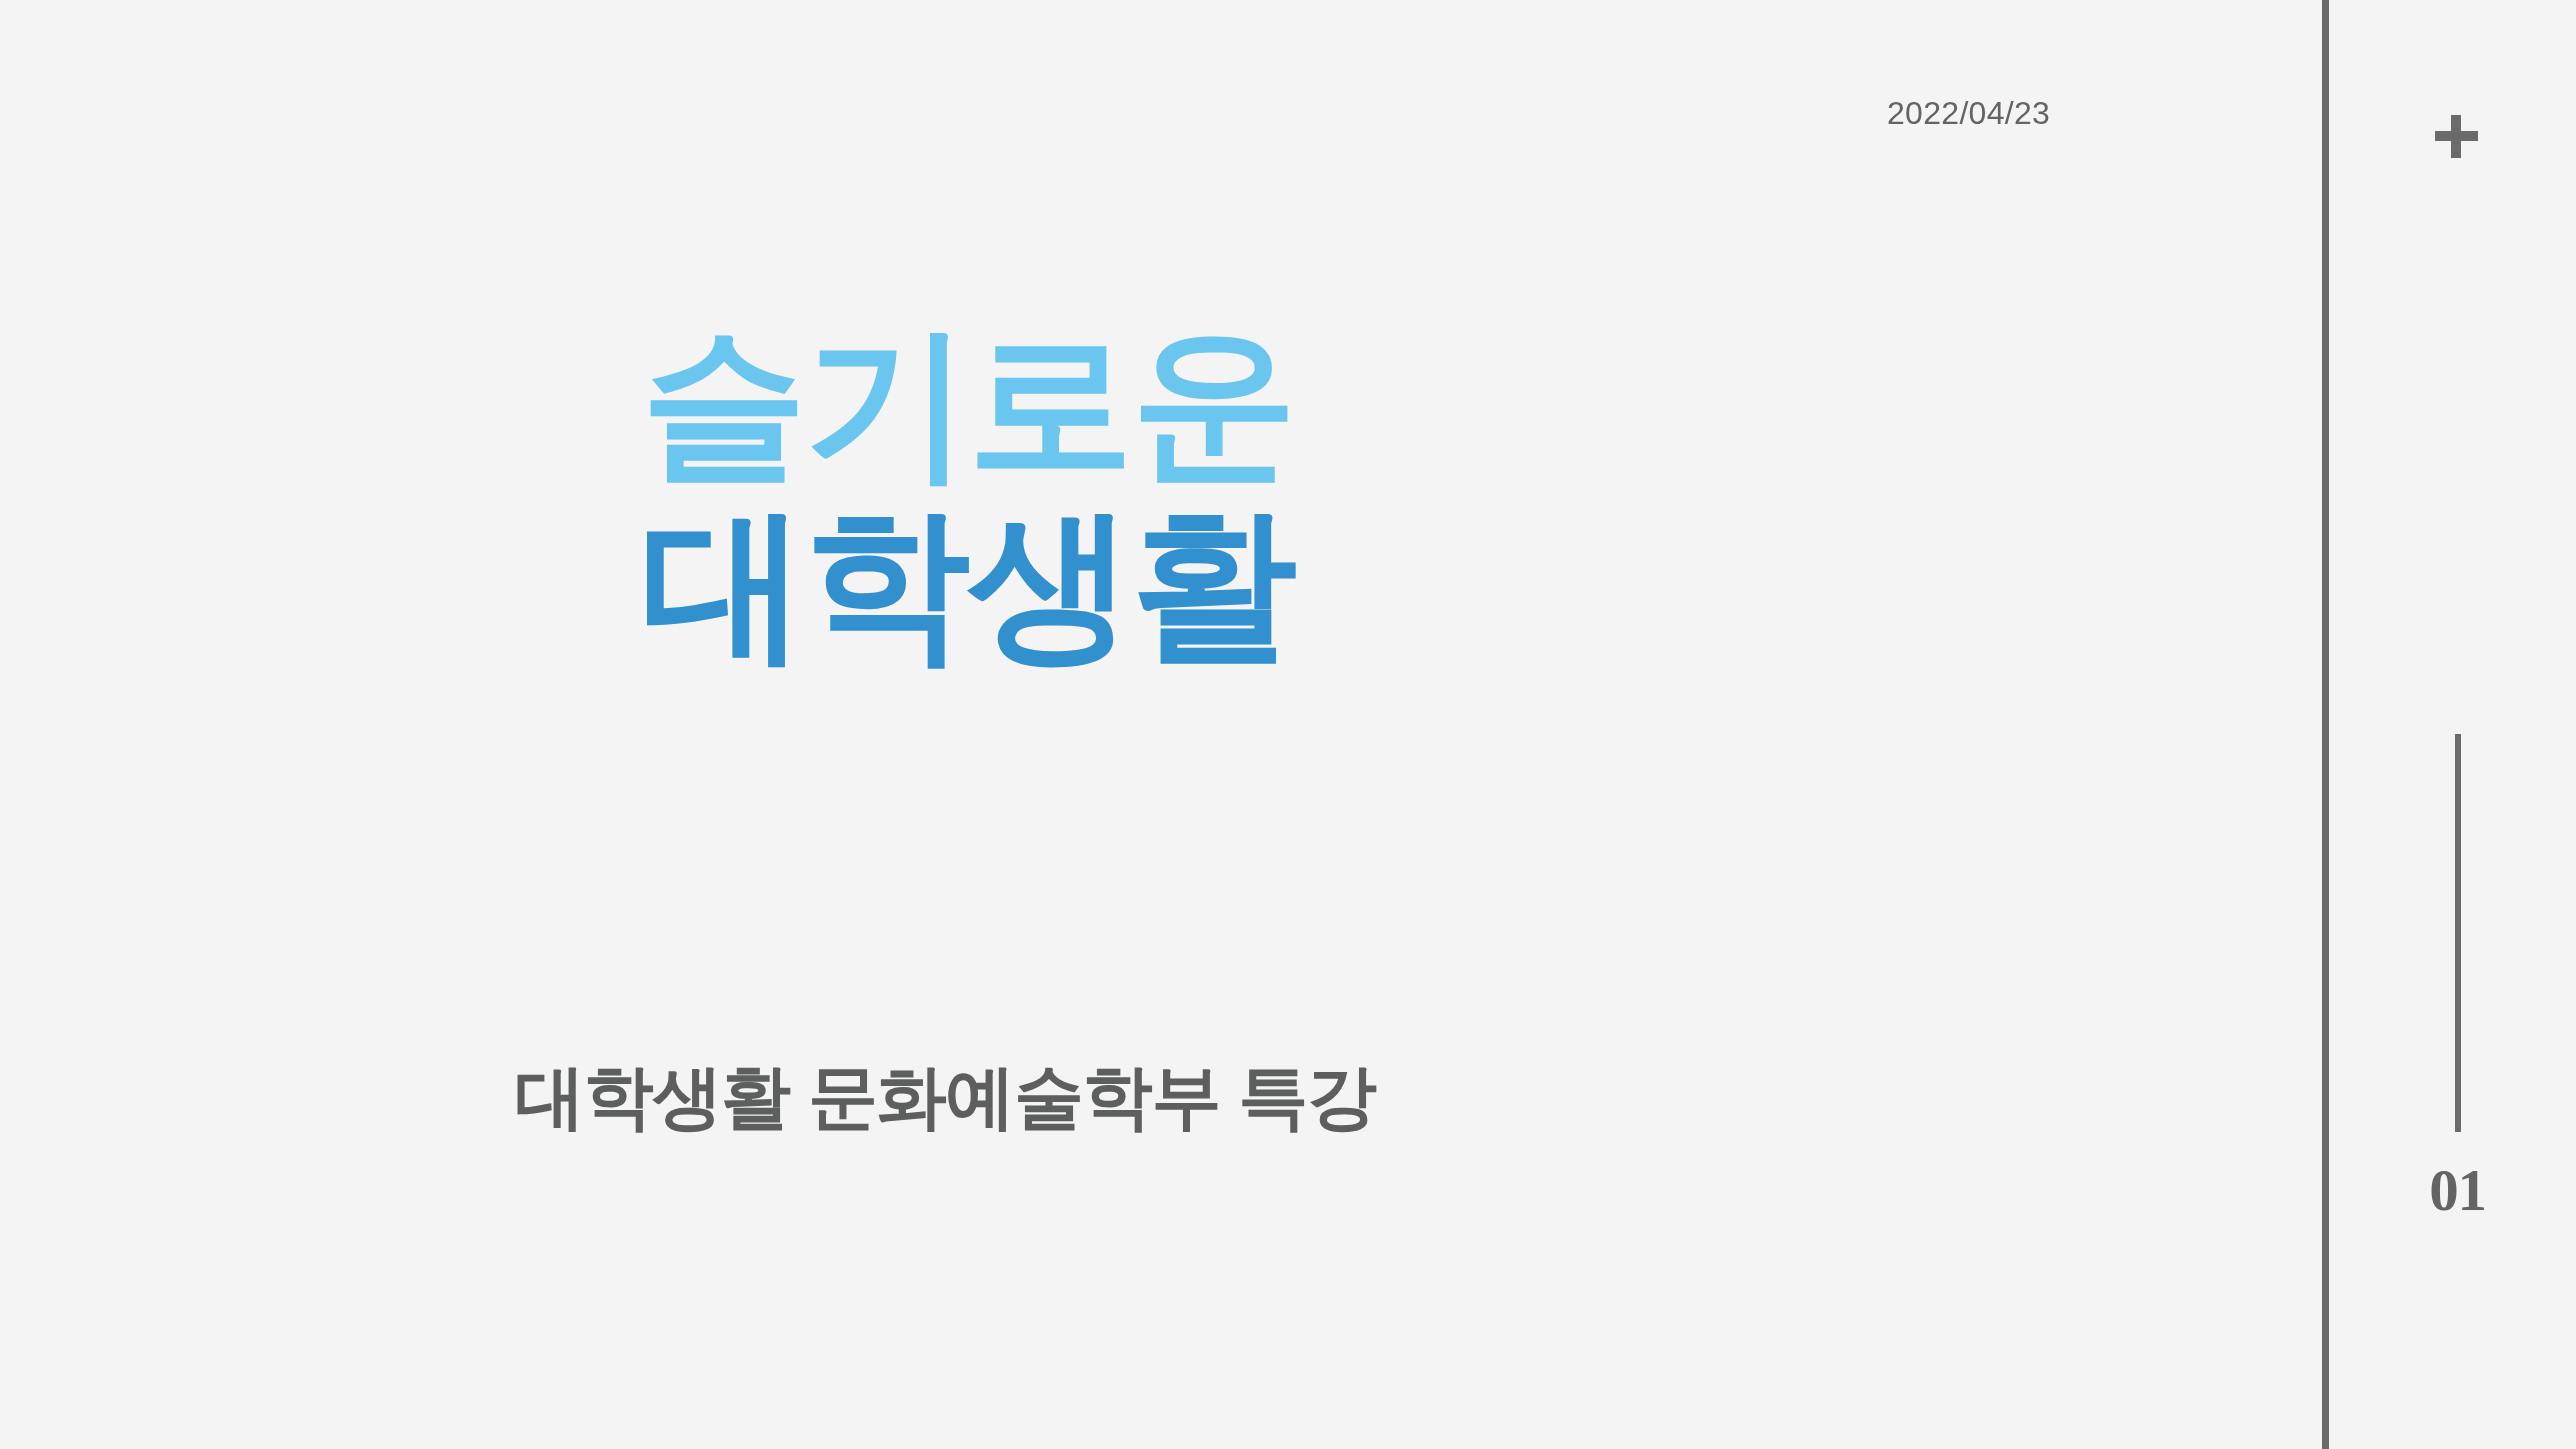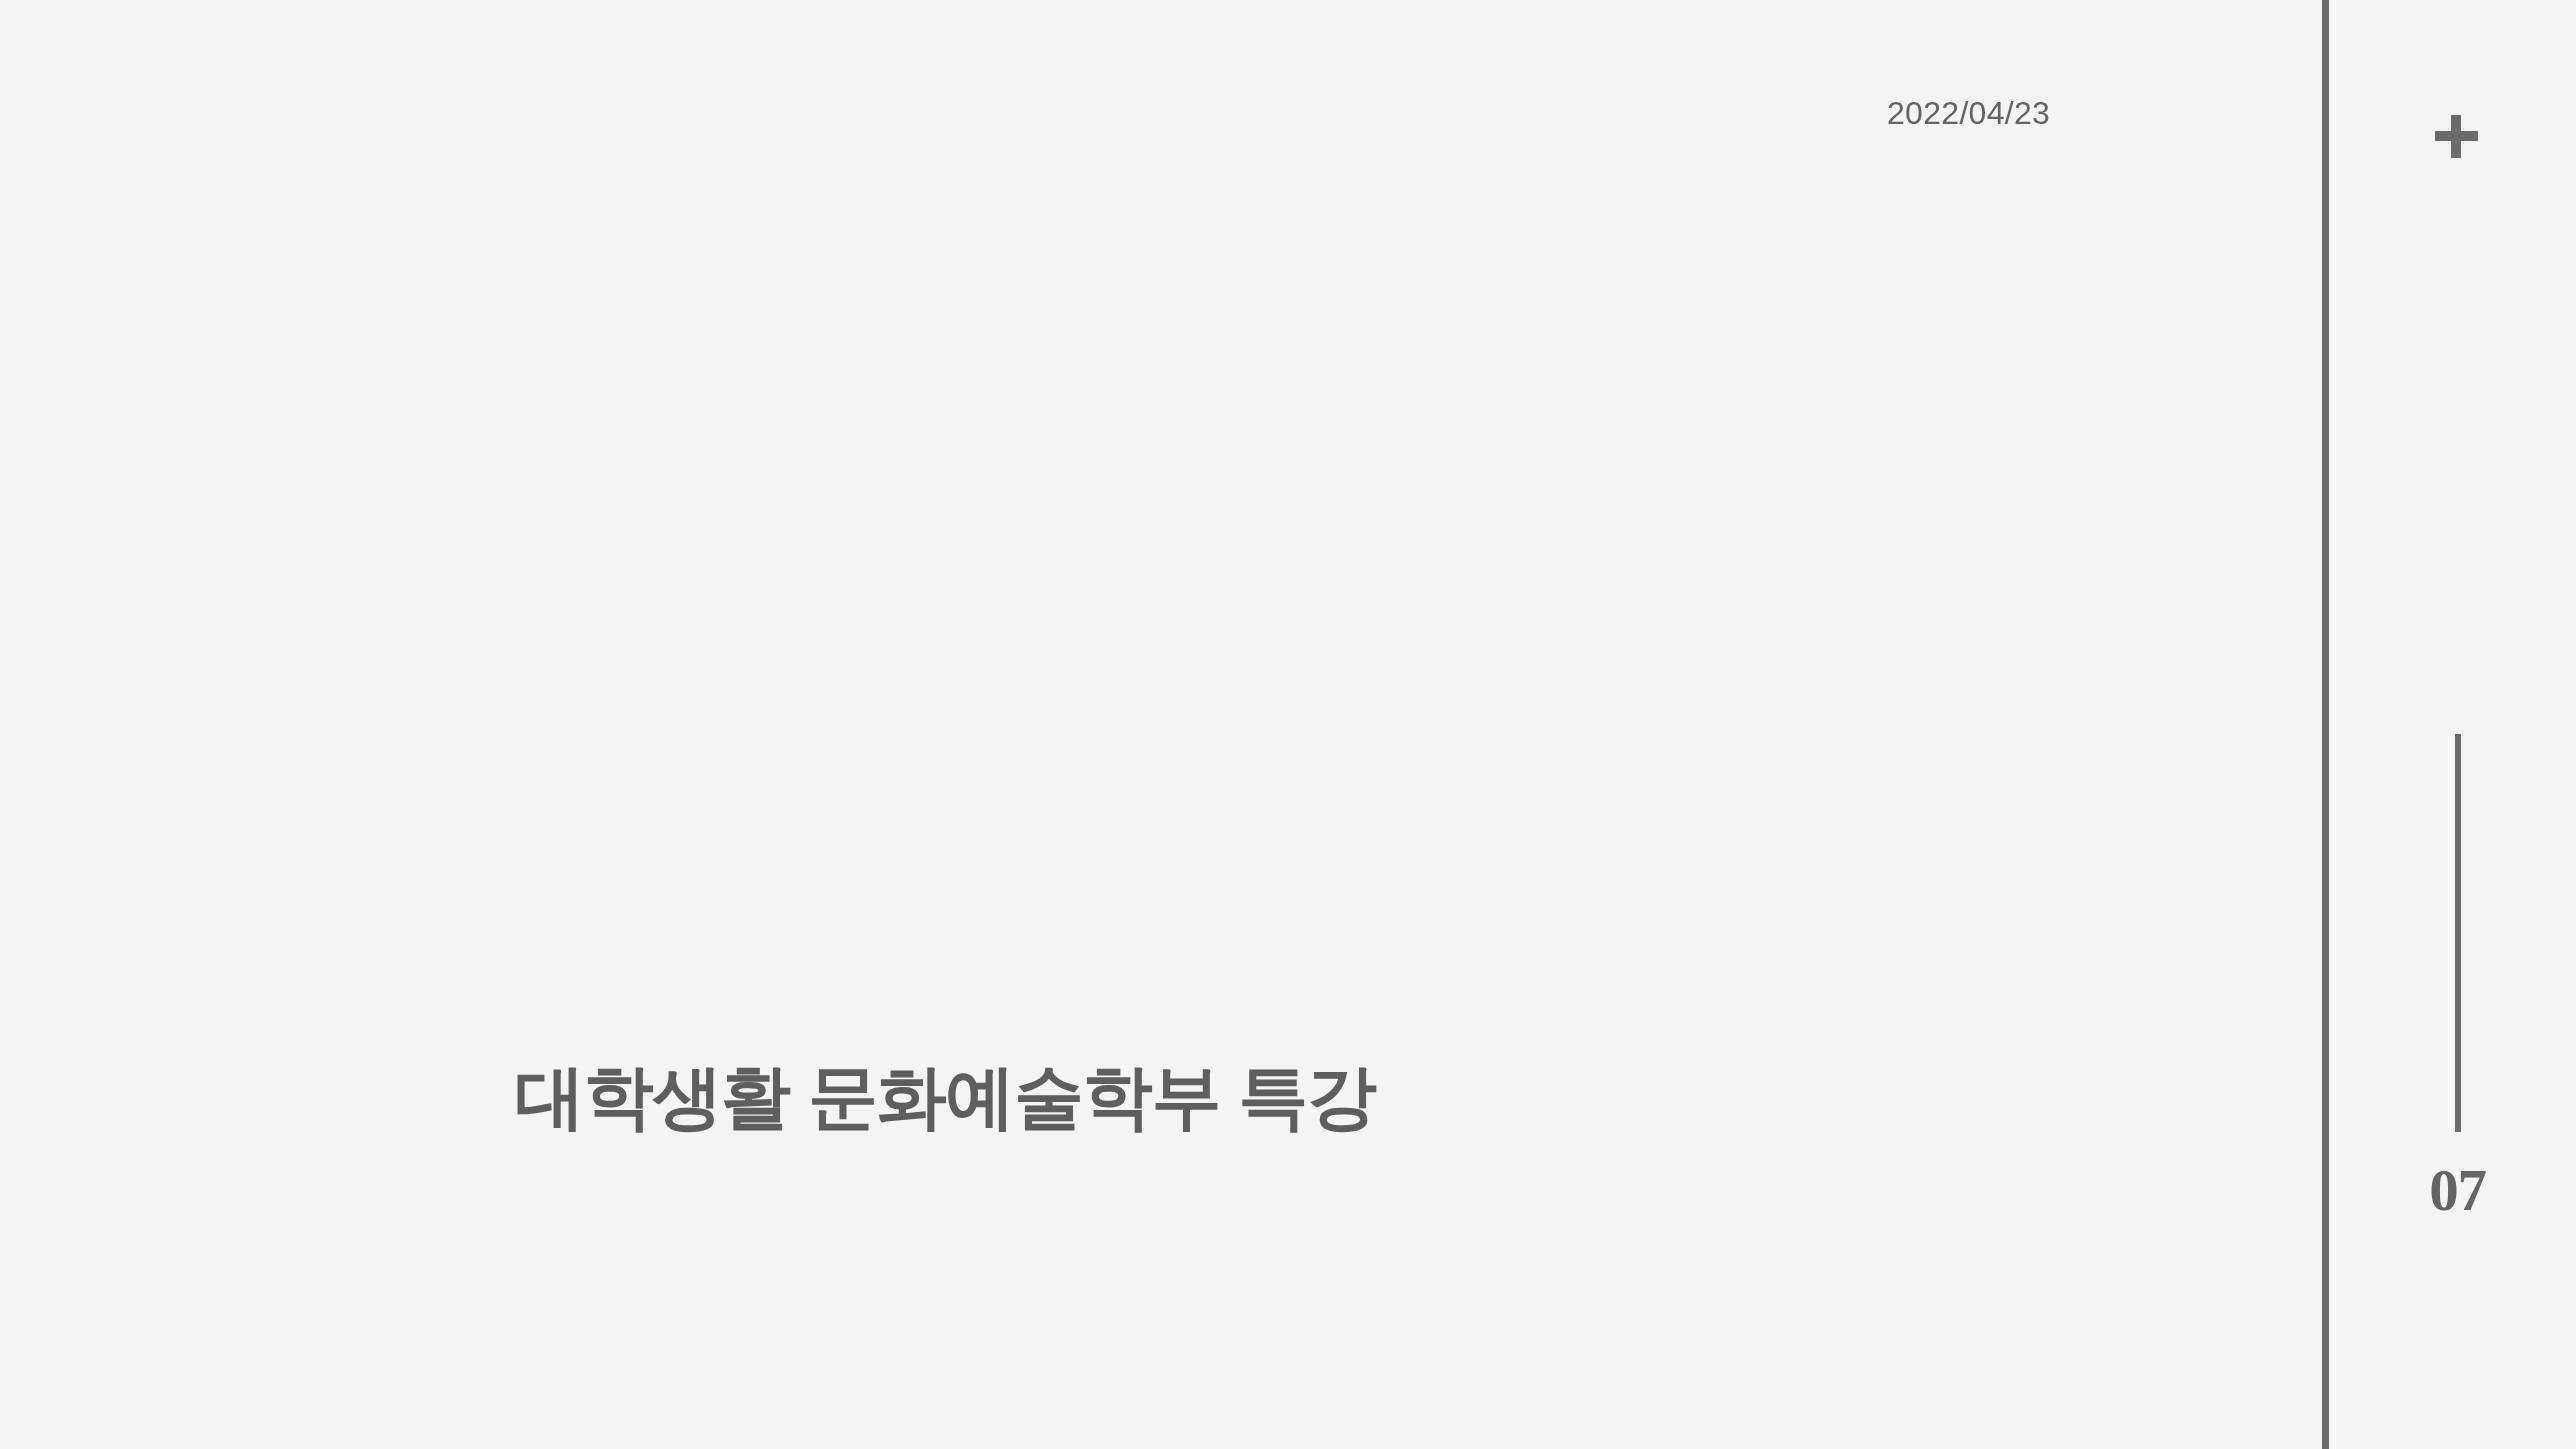--- a/index.html
+++ b/index.html
@@ -125,25 +125,29 @@
     color: #646464;
   }
 </style>
 </head>
 <body>
 
 <div id="slide">
 
   <div class="date">2022/04/23</div>
 
+  <div class="title-block">
+    <div class="title-line title-line-1">슬기로운</div>
+    <div class="title-line title-line-2">대학생활</div>
+  </div>
 
   <div class="subtitle">대학생활 문화예술학부 특강</div>
 
   <div class="rail-divider"></div>
 
   <div class="rail">
     <div class="plus-icon"></div>
     <div class="rail-rule"></div>
-    <div class="page-number">07</div>
+    <div class="page-number">01</div>
   </div>
 
 </div>
 
 
 </body></html>

